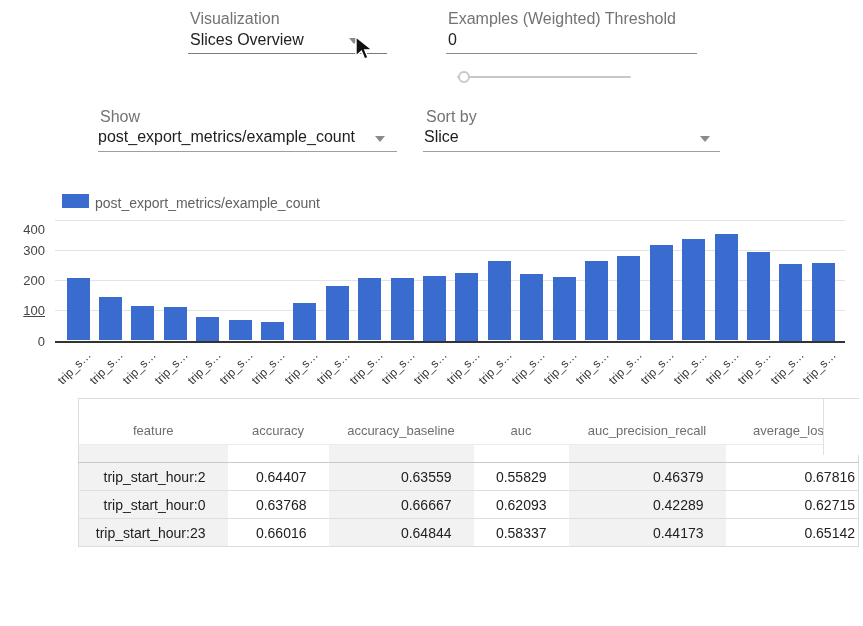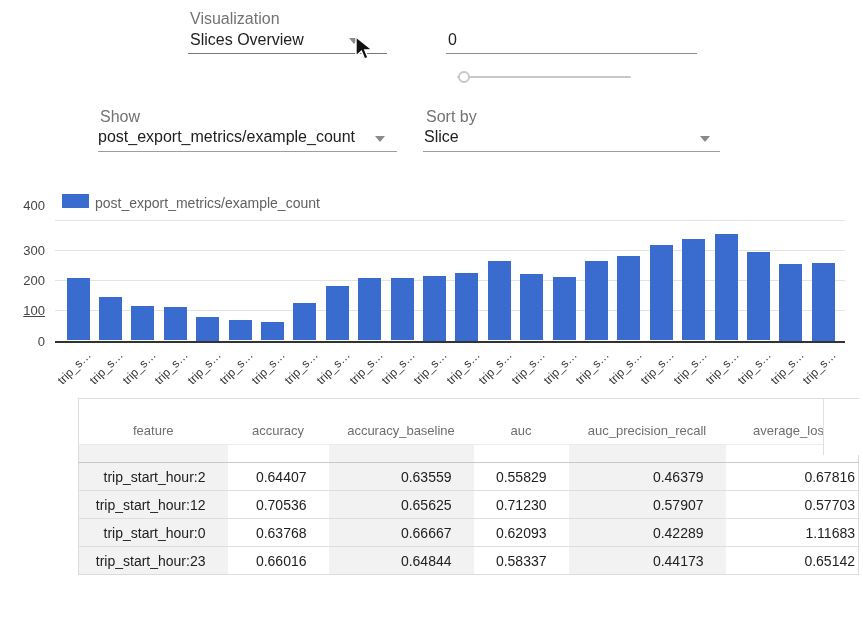--- a/index.html
+++ b/index.html
@@ -40,20 +40,21 @@
 </head>
 <body>
 
 <div id="app">
 
   <div class="abs ctl-label" style="left:190px;top:10px;">Visualization</div>
   <div class="abs ctl-value" style="left:190px;top:31px;">Slices Overview</div>
   <div class="abs dd-arrow" style="left:349px;top:38px;"></div>
   <div class="abs underline" style="left:188px;top:53px;width:199px;background:#7a7a7a;"></div>
 
+  <div class="abs ctl-label" style="left:448px;top:10px;">Examples (Weighted) Threshold</div>
   <div class="abs ctl-value" style="left:448px;top:31px;">0</div>
   <div class="abs underline" style="left:446px;top:53px;width:251px;"></div>
 
   <div class="abs slider-track" style="left:457px;top:76px;width:174px;"></div>
   <div class="abs slider-knob" style="left:458px;top:71px;"></div>
 
   <div class="abs ctl-label" style="left:100px;top:108px;">Show</div>
   <div class="abs ctl-value" style="left:98px;top:128px;">post_export_metrics/example_count</div>
   <div class="abs dd-arrow" style="left:375px;top:136px;"></div>
   <div class="abs underline" style="left:98px;top:151px;width:299px;background:#9e9e9e;"></div>
@@ -68,21 +69,21 @@
 
   <div id="chart" class="abs" style="left:0;top:0;width:863px;height:395px;">
       <div class="ytick abs" style="left:5px;top:333.5px;">0</div>
       <div class="gridline abs" style="left:55px;top:310.4px;width:790px;"></div>
       <div class="ytick abs" style="left:5px;top:303.4px;text-decoration:underline;">100</div>
       <div class="gridline abs" style="left:55px;top:280.3px;width:790px;"></div>
       <div class="ytick abs" style="left:5px;top:273.3px;">200</div>
       <div class="gridline abs" style="left:55px;top:250.1px;width:790px;"></div>
       <div class="ytick abs" style="left:5px;top:243.1px;">300</div>
       <div class="gridline abs" style="left:55px;top:220.0px;width:790px;"></div>
-      <div class="ytick abs" style="left:5px;top:198px;">400</div>
+      <div class="ytick abs" style="left:5px;top:222px;">400</div>
       <div class="x-axis abs" style="left:55px;top:340.5px;width:790px;"></div>
       <div class="bar" style="left:66.5px;top:278.1px;width:23px;height:62.4px;background:#3a6bce;"></div>
       <div class="xlabel" style="left:14.0px;top:348px;">trip_s…</div>
       <div class="bar" style="left:98.9px;top:296.8px;width:23px;height:43.7px;background:#3a6bce;"></div>
       <div class="xlabel" style="left:46.4px;top:348px;">trip_s…</div>
       <div class="bar" style="left:131.3px;top:305.6px;width:23px;height:34.9px;background:#3a6bce;"></div>
       <div class="xlabel" style="left:78.8px;top:348px;">trip_s…</div>
       <div class="bar" style="left:163.7px;top:306.8px;width:23px;height:33.7px;background:#3a6bce;"></div>
       <div class="xlabel" style="left:111.2px;top:348px;">trip_s…</div>
       <div class="bar" style="left:196.1px;top:317.0px;width:23px;height:23.5px;background:#3a6bce;"></div>
@@ -158,34 +159,26 @@
       <tbody id="t-body">
           <tr class="data-row">
             <td class="col-stripe">trip_start_hour:2</td>
             <td>0.64407</td>
             <td class="col-stripe">0.63559</td>
             <td>0.55829</td>
             <td class="col-stripe">0.46379</td>
             <td>0.67816</td>
           </tr>
           <tr class="data-row">
-            <td class="col-stripe">trip_start_hour:12</td>
-            <td>0.70536</td>
-            <td class="col-stripe">0.65625</td>
-            <td>0.71230</td>
-            <td class="col-stripe">0.57907</td>
-            <td>0.57703</td>
-          </tr>
-          <tr class="data-row">
             <td class="col-stripe">trip_start_hour:0</td>
             <td>0.63768</td>
             <td class="col-stripe">0.66667</td>
             <td>0.62093</td>
             <td class="col-stripe">0.42289</td>
-            <td>1.11683</td>
+            <td>0.62715</td>
           </tr>
           <tr class="data-row">
             <td class="col-stripe">trip_start_hour:23</td>
             <td>0.66016</td>
             <td class="col-stripe">0.64844</td>
             <td>0.58337</td>
             <td class="col-stripe">0.44173</td>
             <td>0.65142</td>
           </tr>
         </tbody>

